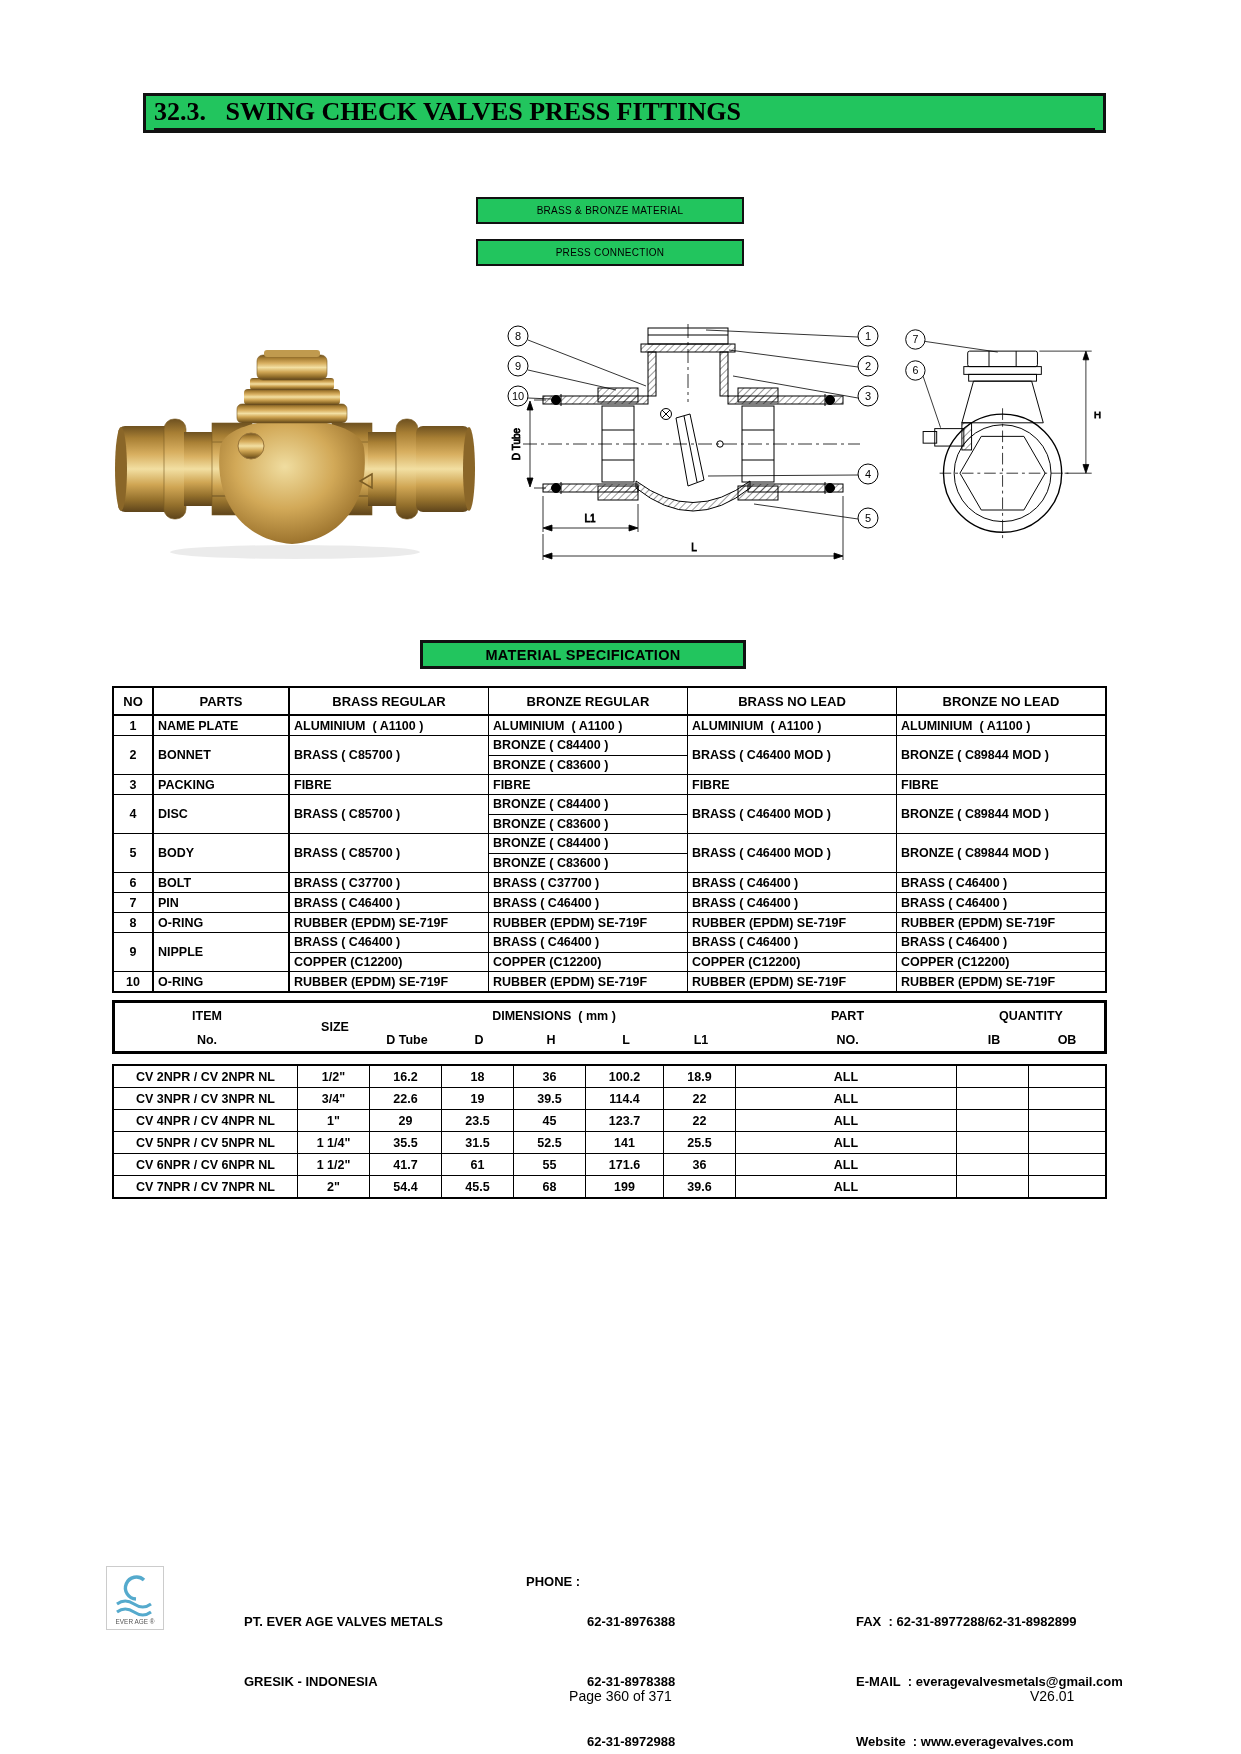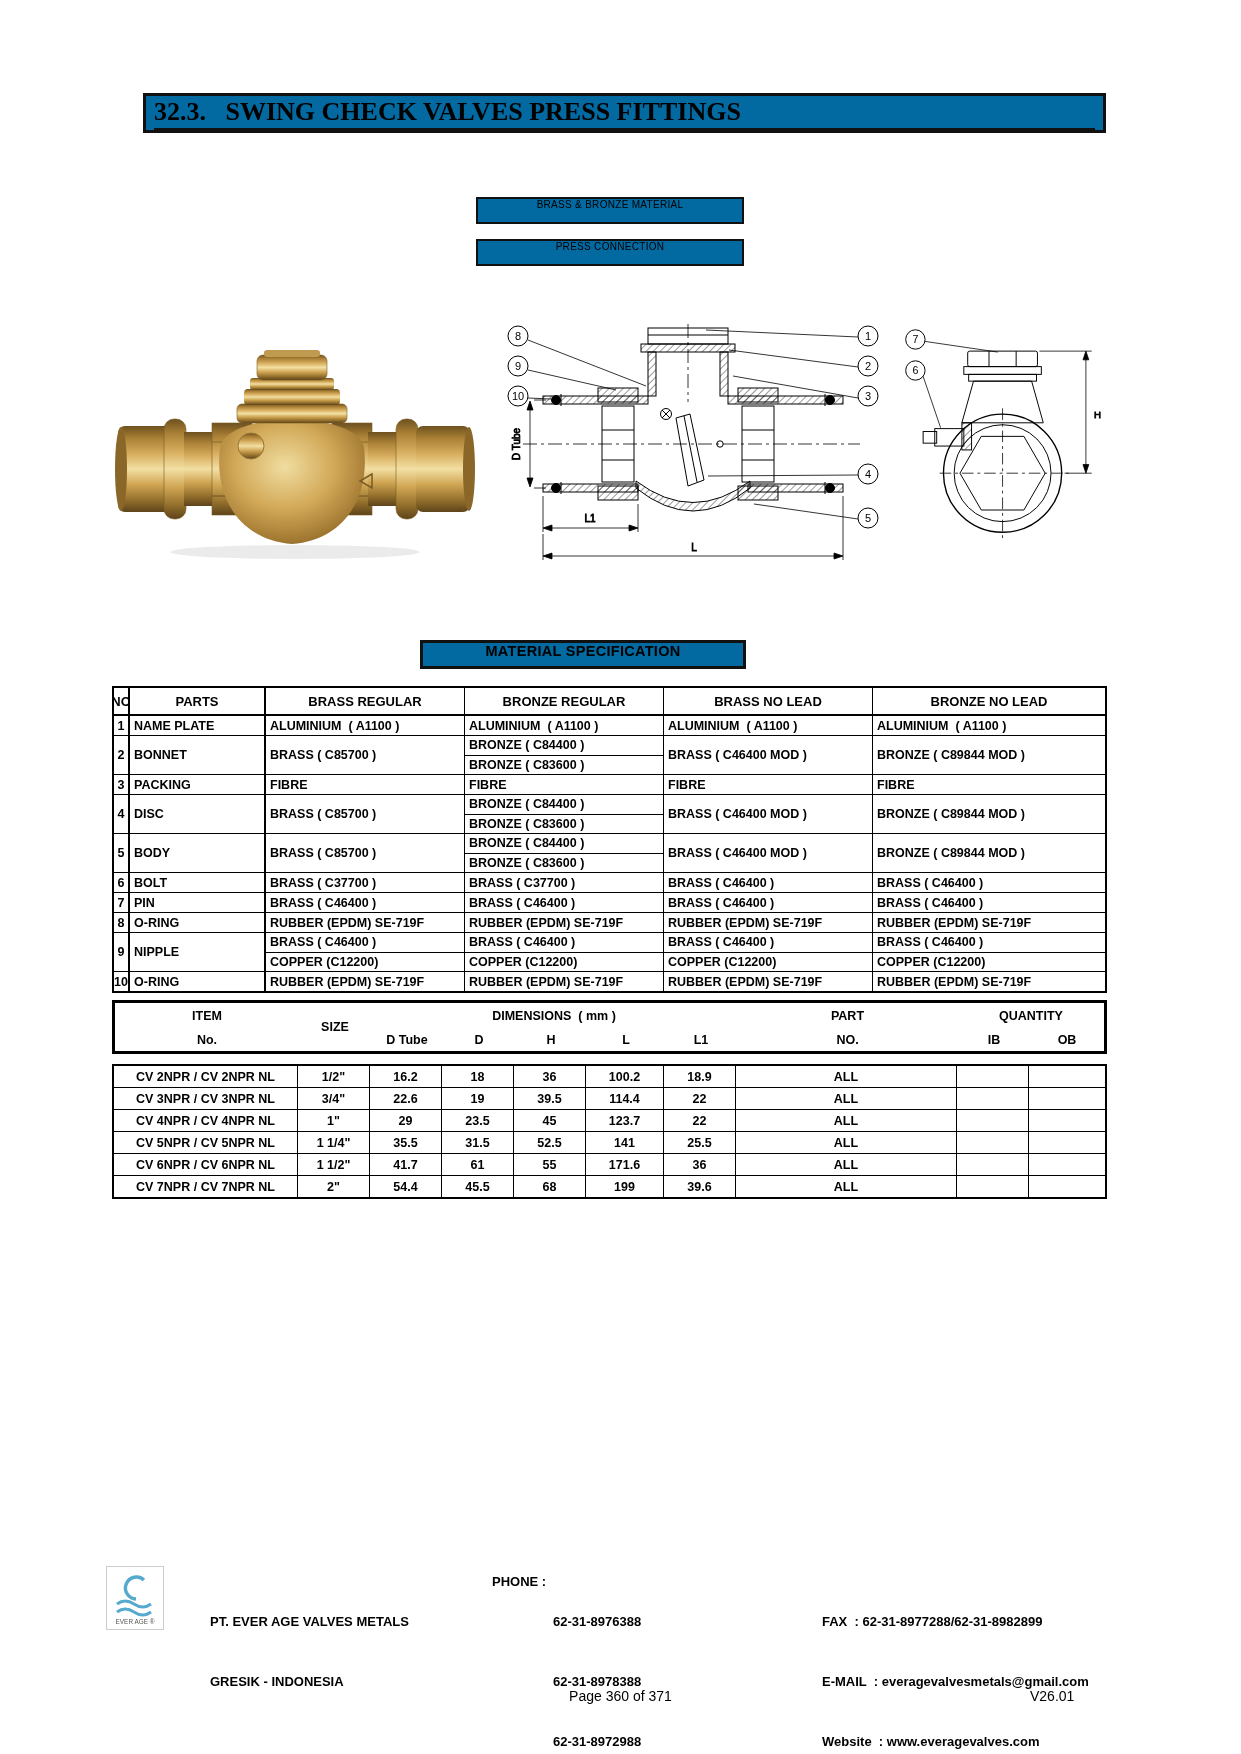--- a/index.html
+++ b/index.html
@@ -1,39 +1,39 @@
 <!DOCTYPE html>
 <html><head>
 <meta charset="utf-8">
 <style>
   html,body{margin:0;padding:0;background:#ffffff;}
   .page{position:relative;width:1241px;height:1754px;background:#fff;margin:0 auto;
         font-family:"Liberation Sans",sans-serif;color:#000;overflow:hidden;}
   .abs{position:absolute;}
-  .box{border:2px solid #111;display:flex;justify-content:center;box-sizing:border-box;background:#0369a1;}
+  .box{border:2px solid #111;display:flex;align-items:center;justify-content:center;box-sizing:border-box;background:#22c55e;}
   
   .title-box{left:143px;top:93px;width:963px;height:40px;border:3px solid #111;justify-content:flex-start;padding:0 8px;}
   .title-text{font-family:"Liberation Serif",serif;font-weight:bold;font-size:26px;white-space:pre;
               border-bottom:2px solid #111;flex:1;line-height:32px;}
   .feature-box{left:476px;top:141px;width:268px;height:42px;border:3px solid #111;}
   .feature-text{font-family:"Liberation Serif",serif;font-weight:bold;font-size:26px;letter-spacing:1px;}
   .band{font-weight:normal;font-size:10px;letter-spacing:.3px;}
   .band1{left:476px;top:197px;width:268px;height:27px;}
   .band2{left:476px;top:239px;width:268px;height:27px;}
   .ms-box{left:420px;top:640px;width:326px;height:29px;border:3px solid #111;}
   .ms-text{font-weight:bold;font-size:14.5px;letter-spacing:.3px;}
   
   .mtable{left:112px;top:686px;width:995px;border:2px solid #000;box-sizing:border-box;background:#fff;}
   .mhead{display:flex;height:26px;border-bottom:2px solid #000;font-weight:bold;font-size:13px;}
   .mhead .mcell{align-items:center;justify-content:center;flex-direction:row;}
   .mrow{display:flex;height:19px;border-bottom:1px solid #000;}
   .mrow.dbl{height:38px;}
   .mrow:last-child{border-bottom:none;}
   .mcell{box-sizing:border-box;border-right:1px solid #000;display:flex;flex-direction:column;overflow:hidden;}
-  .w-no{width:16px;border-right:2px solid #000;}
+  .w-no{width:40px;border-right:2px solid #000;}
   .w-part{width:136px;border-right:2px solid #000;}
   .w-m1{width:199px;}.w-m2{width:199px;}.w-m3{width:209px;}
   .w-m4{flex:1;border-right:none;}
   .mline{flex:1;display:flex;align-items:center;padding:0 4px;font-weight:bold;font-size:12.5px;white-space:pre;box-sizing:border-box;}
   .mline.split{border-bottom:1px solid #000;}
   .mline.ctr{justify-content:center;padding:0;}
   
   .dhead{left:112px;top:1000px;width:995px;border:3px solid #000;box-sizing:border-box;display:grid;
          grid-template-columns:184px 72px 72px 72px 72px 78px 72px 221px 72px 1fr;
          grid-template-rows:25px 23px;font-weight:bold;font-size:12.5px;background:#fff;}
@@ -43,21 +43,21 @@
   .g-c1{grid-column:3;grid-row:2;} .g-c2{grid-column:4;grid-row:2;} .g-c3{grid-column:5;grid-row:2;}
   .g-c4{grid-column:6;grid-row:2;} .g-c5{grid-column:7;grid-row:2;}
   .g-part{grid-column:8;grid-row:1;} .g-partsub{grid-column:8;grid-row:2;}
   .g-qty{grid-column:9/11;grid-row:1;} .g-ib{grid-column:9;grid-row:2;} .g-ob{grid-column:10;grid-row:2;}
   .dbody{left:112px;top:1064px;width:995px;border:2px solid #000;box-sizing:border-box;background:#fff;}
   .drow{display:flex;height:21px;border-bottom:1px solid #000;font-weight:bold;font-size:12.5px;}
   .drow:last-child{border-bottom:none;}
   .dcell{box-sizing:border-box;border-right:1px solid #000;display:flex;align-items:center;justify-content:center;white-space:pre;}
   .d-item{width:184px;}.d-size{width:72px;}.d-num{width:72px;}.d-l{width:78px;}.d-part{width:221px;}
   .d-last{flex:1;border-right:none;}
-  .f-text{font-weight:bold;font-size:13px;line-height:20px;white-space:pre;}
+  .f-text{font-weight:bold;font-size:13px;line-height:20px;white-space:pre;margin-left:34px;}
   .company{left:210px;top:1572px;}
   .phone-label{left:492px;top:1572px;}
   .phone-nums{left:553px;top:1572px;}
   .faxblock{left:822px;top:1572px;}
   .pageline{left:0;top:1688px;width:1241px;text-align:center;font-size:14px;}
   .version{left:1030px;top:1688px;font-size:14px;}
   svg text{font-family:"Liberation Sans",sans-serif;}
 </style>
 </head>
 <body>

